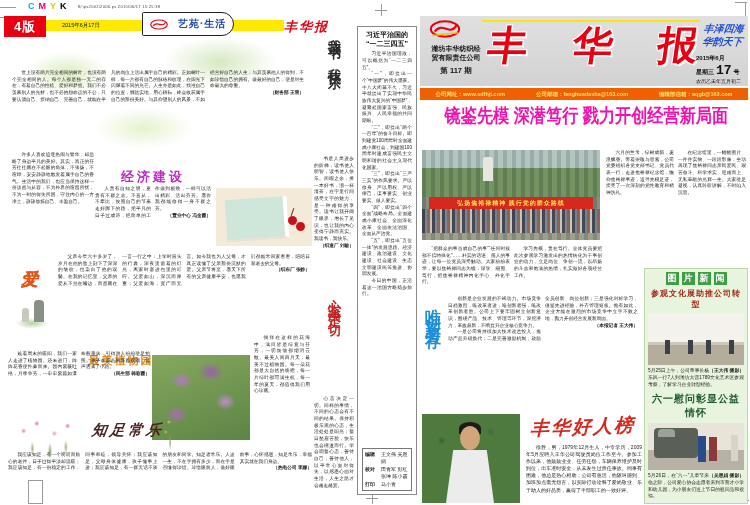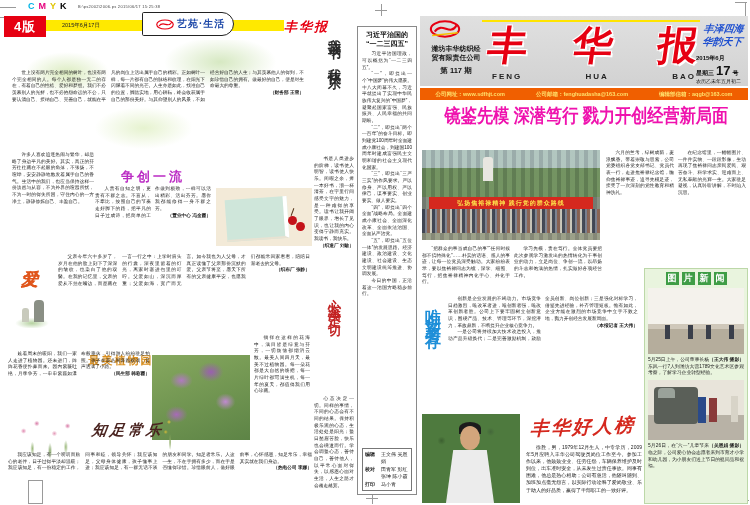--- a/index.html
+++ b/index.html
@@ -13,21 +13,21 @@
   .cols3{column-count:3;column-gap:5px;}
   .cols4{column-count:4;column-gap:5px;}
   .vert{writing-mode:vertical-rl;}
   .mark{position:absolute;background:#9a9a9a;}
   
   .pageno{left:4px;top:16px;width:42px;height:21px;background:#e60012;color:#fff;
           font-weight:bold;font-size:13px;text-align:center;line-height:21px;letter-spacing:1px;}
   .ybar{left:46px;top:20px;width:238px;height:11px;background:#ffe900;}
   .ldate{left:62px;top:22px;font-size:5.5px;color:#222;}
   .secbanner{left:142px;top:12px;width:92px;height:24px;background:#fff;border:1px solid #222;
-             border-radius:2px 14px 14px 2px;display:flex;align-items:center;gap:3px;padding-left:13px;box-sizing:border-box;}
+             border-radius:2px 14px 14px 2px;display:flex;align-items:center;gap:10px;padding-left:7px;box-sizing:border-box;}
   .sectitle{font-size:10px;font-weight:bold;color:#1c47a8;letter-spacing:1px;}
   .lpaper{left:284px;top:18px;font-size:13px;font-weight:bold;color:#e60012;
           font-family:"DejaVu Serif",serif;font-style:italic;letter-spacing:2px;}
   .leafbg{left:6px;top:40px;width:306px;height:110px;
     background:
       radial-gradient(60px 30px at 20% 30%,rgba(190,220,140,.55),rgba(190,220,140,0) 70%),
       radial-gradient(80px 36px at 70% 20%,rgba(165,205,120,.45),rgba(165,205,120,0) 70%),
       radial-gradient(70px 30px at 45% 80%,rgba(205,230,160,.5),rgba(205,230,160,0) 70%);}
   .h-leaf{left:14px;top:43px;width:290px;text-align:center;font-size:15px;font-weight:bold;
           color:#4e5c38;letter-spacing:2px;}
@@ -91,21 +91,21 @@
             justify-content:space-between;align-items:center;transform:skewX(-8deg);}
   .bigtitle span{font-size:40px;font-weight:bold;color:#e60012;font-family:"DejaVu Serif",serif;
      text-shadow:-1px -1px 0 #fff,1px -1px 0 #fff,-1px 1px 0 #fff,1px 1px 0 #fff,2px 2px 0 #fff;}
   .pinyin{position:absolute;left:72px;top:56px;width:204px;display:flex;justify-content:space-between;
           font-size:8px;font-weight:bold;letter-spacing:2px;color:#222;}
   .slogan{position:absolute;left:280px;top:6px;width:46px;font-size:10px;font-weight:bold;color:#1e4fd0;
           font-family:"DejaVu Serif",serif;font-style:italic;line-height:13px;transform:skewX(-6deg);text-align:center;}
   .datebox{position:absolute;left:276px;top:38px;width:50px;color:#111;}
   .d1{font-size:6px;font-weight:bold;}
   .d2{font-size:6px;font-weight:bold;display:flex;align-items:baseline;gap:2px;}
-  .d2 .big{font-size:13px;font-weight:bold;}
+  .d2 .big{font-size:13px;font-weight:bold;font-family:Liberation Mono, monospace;}
   .d3{font-size:5px;}
   .infobar{left:420px;top:88px;width:328px;height:12px;background:#f05f00;display:flex;
            justify-content:space-around;align-items:center;font-size:5.5px;font-weight:bold;color:#ffe06a;}
   .mainhead{left:420px;top:103px;width:328px;text-align:center;font-size:19px;font-weight:bold;
             color:#ef12ae;white-space:nowrap;transform:scaleX(.85);transform-origin:center;}
   .subhead{left:420px;top:134px;width:328px;text-align:center;font-size:8.5px;color:#222;}
   .ph-group{left:422px;top:150px;width:178px;height:90px;overflow:hidden;
     background:
       repeating-linear-gradient(90deg,rgba(40,60,40,.35) 0 4px,rgba(90,120,80,.3) 4px 9px),
       linear-gradient(#d8e8f0 0 20%,#7fa06a 20% 52%,#9a9a96 52% 78%,#b8b2a2 78% 100%);}
@@ -199,21 +199,21 @@
     </div>
     <span class="vert script2">心态决定一切</span>
     <div class="micro" style="flex:1">
       <p>心态决定一切。同样的事情，不同的心态会有不同的结果。保持积极乐观的心态，生活处处是阳光；整日愁眉苦脸，快乐也会绕道而行。学会调整心态，善待自己，善待他人，以平常心面对得失，以感恩心面对生活，人生之路才会越走越宽。</p>
     </div>
   </div>
 
   <div class="abs micro" style="left:12px;top:152px;width:82px;height:100px">
     <p>许多人喜欢追逐热闹与繁华，却忽略了身边平凡的美好。其实，真正的芬芳往往藏在不起眼的角落，不张扬，不喧哗，安安静静地散发着属于自己的香气。生活中的我们，也应当保持这样一份淡然与从容，不为外界的喧嚣所扰，不为一时的得失所困，守住内心的一方净土，静静修炼自己、丰盈自己。</p>
   </div>
-  <div class="abs h-buqun">争创一流</div>
+  <div class="abs h-buqun">经济建设</div>
   <div class="abs micro cols2" style="left:95px;top:186px;width:116px;height:58px">
     <p>人贵有自知之明，更贵有不群之志。不盲从，不攀比，按照自己的节奏走好脚下的路，把平凡的日子过成诗，把简单的工作做到极致，一样可以活出精彩、活出芬芳。愿你我都能修得一身不群之芳。</p>
     <p class="sign">（置业中心 冯金霞）</p>
   </div>
   <div class="abs ph-book">
     <div class="book"></div>
     <div class="cherry" style="left:72px;top:28px"></div>
     <div class="cherry" style="left:80px;top:34px"></div>
     <div class="stem" style="left:76px;top:20px"></div>
   </div>
@@ -286,25 +286,20 @@
     <div class="company">
       <span>潍坊丰华纺织经</span><br>
       <span>贸有限责任公司</span>
     </div>
     <div class="issue">第 117 期</div>
     <div class="bigtitle">
       <span>丰</span>
       <span>华</span>
       <span>报</span>
     </div>
-    <div class="pinyin">
-      <span>FENG</span>
-      <span>HUA</span>
-      <span>BAO</span>
-    </div>
     <div class="slogan">
       <span>丰泽四海</span><br>
       <span>华韵天下</span>
     </div>
     <div class="datebox">
       <div class="d1">2015年6月</div>
       <div class="d2">
         <span>星期三</span>
         <span class="big">17</span>
         <span>号</span>
@@ -353,30 +348,32 @@
     <p>徐胜，男，1979年12月生人，中专学历，2009年5月应聘入丰华公司驾驶员岗位工作至今。参加工作以来，他兢兢业业、任劳任怨，车辆保养维护及时到位，出车准时安全，从未发生过责任事故。同事有困难，他总是热心相助；公司有急活，他随叫随到、加班加点毫无怨言，以实际行动诠释了爱岗敬业、乐于助人的好品质，赢得了干部职工的一致好评。</p>
   </div>
 
   <div class="abs greenbox">
     <div class="tiles">
       <span>图</span>
       <span>片</span>
       <span>新</span>
       <span>闻</span>
     </div>
+    <div class="gb-sub">参观文化展助推公司转型</div>
     <div class="ph-museum">
       <div class="fig" style="left:18%"></div>
       <div class="fig" style="left:42%"></div>
       <div class="fig" style="left:60%"></div>
       <div class="fig" style="left:84%"></div>
     </div>
     <div class="gb-cap">
       <b>（王大伟 摄影）</b>
       <span>5月25日上午，公司董事长杨东风一行7人到潍坊大营1789文化艺术区参观考察，了解学习企业转型经验。</span>
     </div>
+    <div class="gb-head2">六一慰问彰显公益情怀</div>
     <div class="ph-van">
       <div class="van">
           <div class="hatch"></div>
         </div>
       <div class="p1"></div>
       <div class="p2"></div>
       <div class="p3"></div>
     </div>
     <div class="gb-cap">
       <b>（吴恩娟 摄影）</b>

